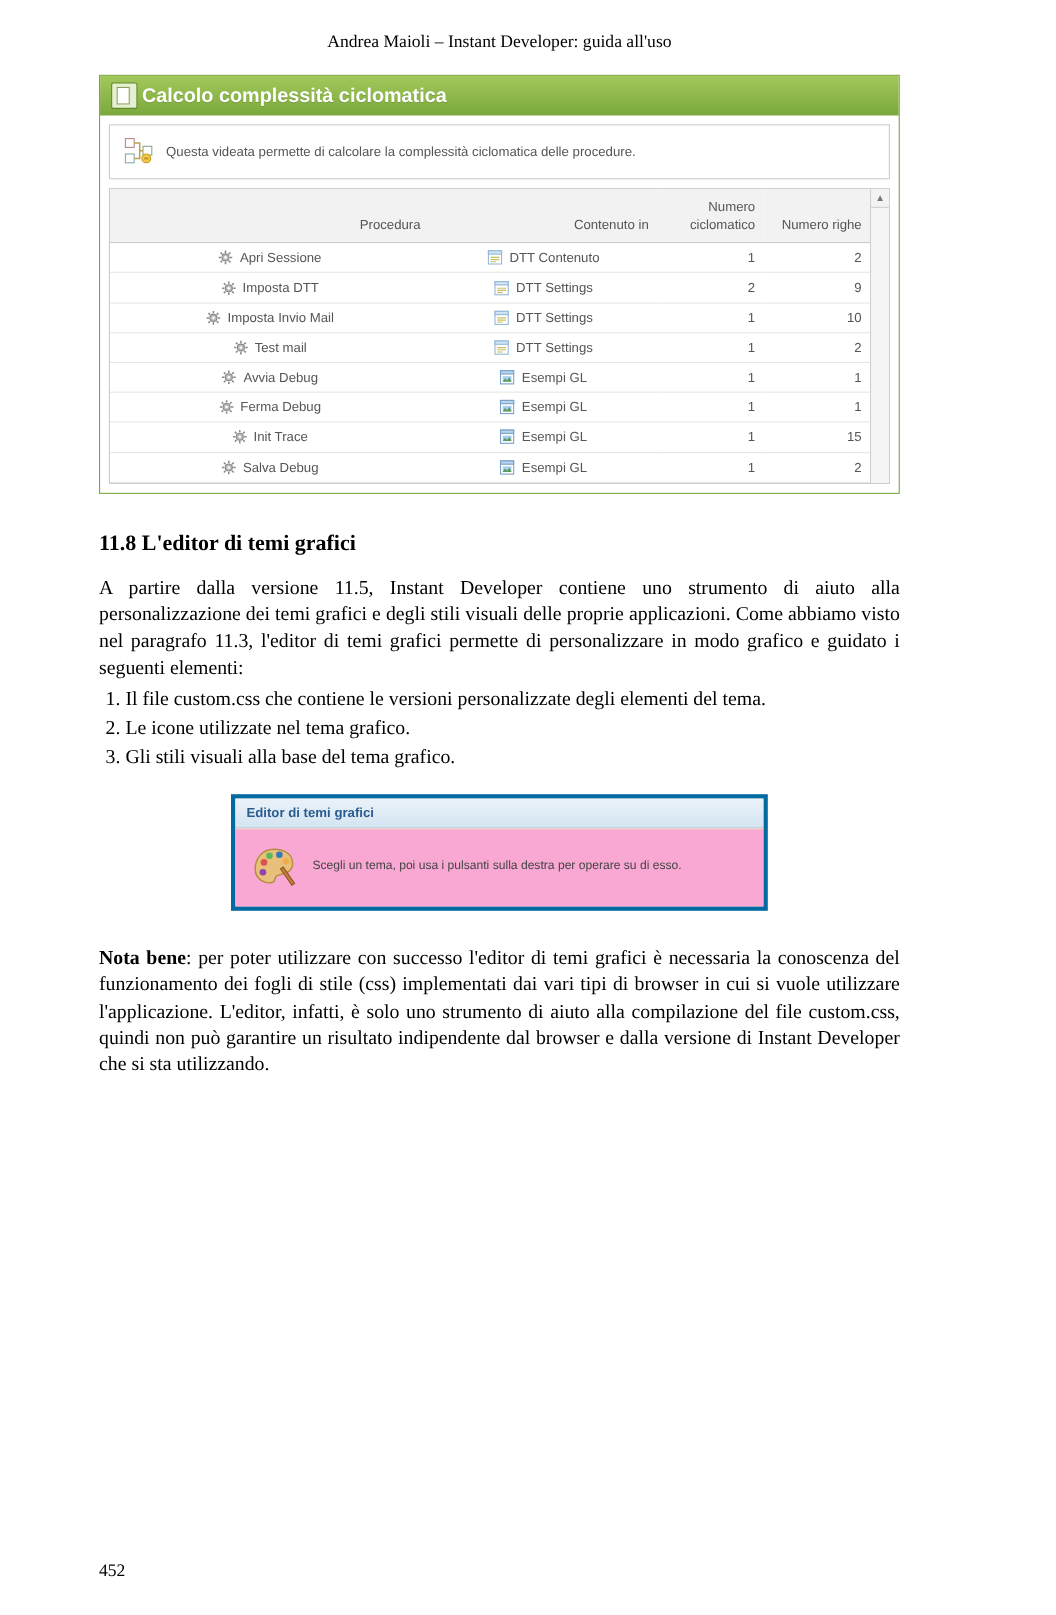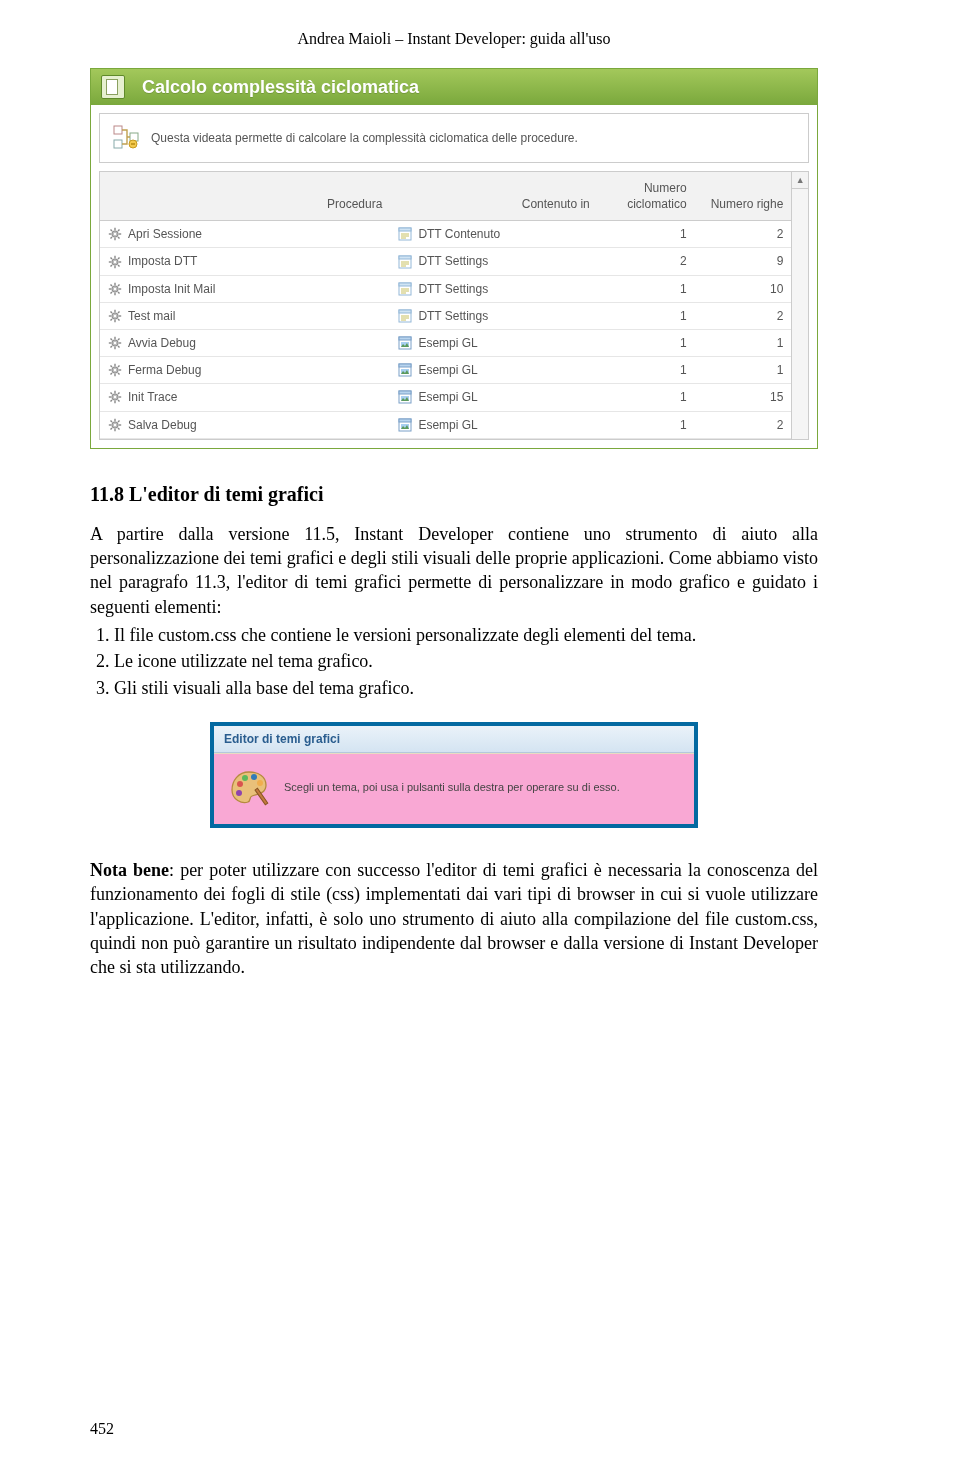--- a/index.html
+++ b/index.html
@@ -30,21 +30,21 @@
     font-family: Verdana, Arial, sans-serif;
     font-size: 12px;
     color: #555;
     margin-bottom: 32px;
   }
   .app-titlebar {
     background: linear-gradient(#a3c85b, #7aa83c);
     padding: 6px 10px;
     display: flex;
     align-items: center;
-    gap: 17px;
+    gap: 4px;
   }
   .app-titlebar .ticon {
     width: 22px; height: 22px;
     background: #e6f0d0;
     border: 1px solid #5f8a2a;
     border-radius: 2px;
     position: relative;
   }
   .app-titlebar .ticon:before {
     content: "";
@@ -95,21 +95,21 @@
     border-bottom: 1px solid #ccc;
     text-align: right;
     vertical-align: bottom;
   }
   .app-grid th.num { text-align: right; }
   .app-grid td {
     padding: 5px 8px;
     border-bottom: 1px solid #e6e6e6;
   }
   .app-grid td.num { text-align: right; }
-  .app-grid td .cell { display: flex; align-items: center; gap: 6px; }
+  .app-grid td .cell { display: flex; align-items: center; gap: 6px; justify-content: center; }
   .gear-ic {
     width: 14px; height: 14px;
     display: inline-block;
   }
   .gear-ic svg { width: 14px; height: 14px; }
   .cont-ic {
     width: 14px; height: 14px;
     display: inline-block;
   }
   .cont-ic svg { width: 14px; height: 14px; }
@@ -294,21 +294,21 @@
                         <line x1="7" y1="11" x2="7" y2="13.2"></line>
                         <line x1="0.8" y1="7" x2="3" y2="7"></line>
                         <line x1="11" y1="7" x2="13.2" y2="7"></line>
                         <line x1="2.5" y1="2.5" x2="4" y2="4"></line>
                         <line x1="10" y1="10" x2="11.5" y2="11.5"></line>
                         <line x1="11.5" y1="2.5" x2="10" y2="4"></line>
                         <line x1="4" y1="10" x2="2.5" y2="11.5"></line>
                       </g>
                       <circle cx="7" cy="7" r="1.2" fill="#fff"></circle>
                     </svg></span>
-                  <span>Imposta Init Mail</span>
+                  <span>Imposta Invio Mail</span>
                 </span>
               </td>
               <td>
                 <span class="cell">
                   <span class="cont-ic"><svg viewBox="0 0 14 14">
                       <rect x="1" y="1" width="12" height="12" fill="#fff" stroke="#94b8d8"></rect>
                       <rect x="1" y="1" width="12" height="3" fill="#d0e4f4" stroke="#94b8d8"></rect>
                       <line x1="3" y1="7" x2="11" y2="7" stroke="#c8c060"></line>
                       <line x1="3" y1="9" x2="11" y2="9" stroke="#c8c060"></line>
                       <line x1="3" y1="11" x2="8" y2="11" stroke="#c8c060"></line>

